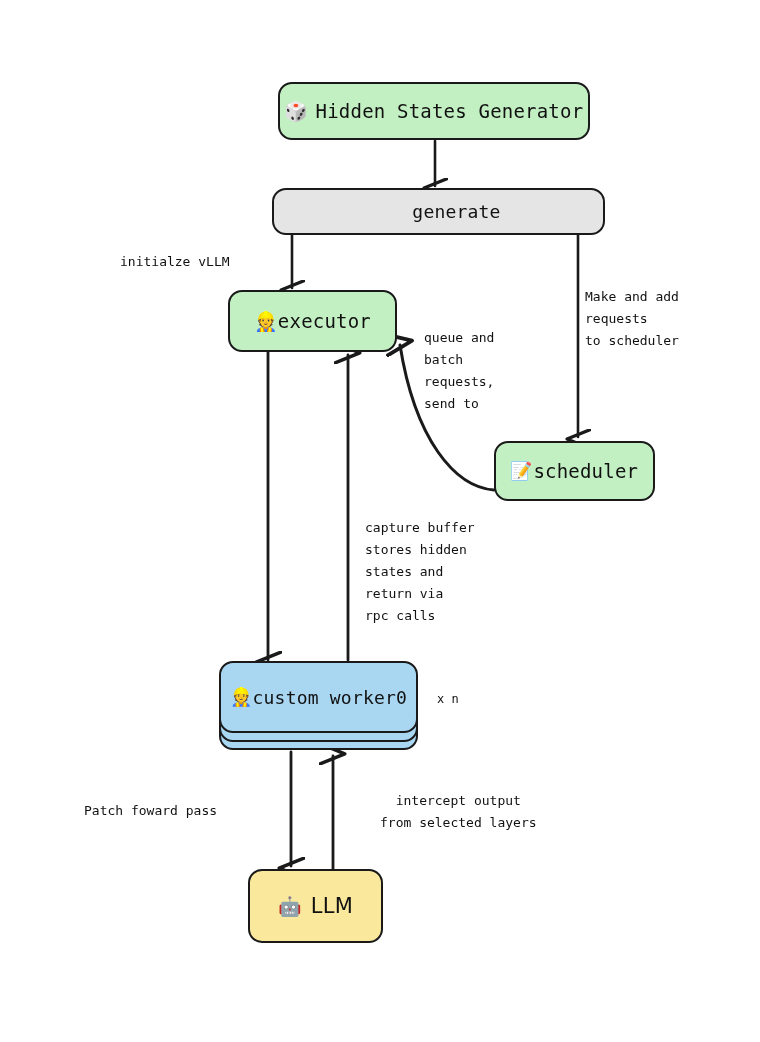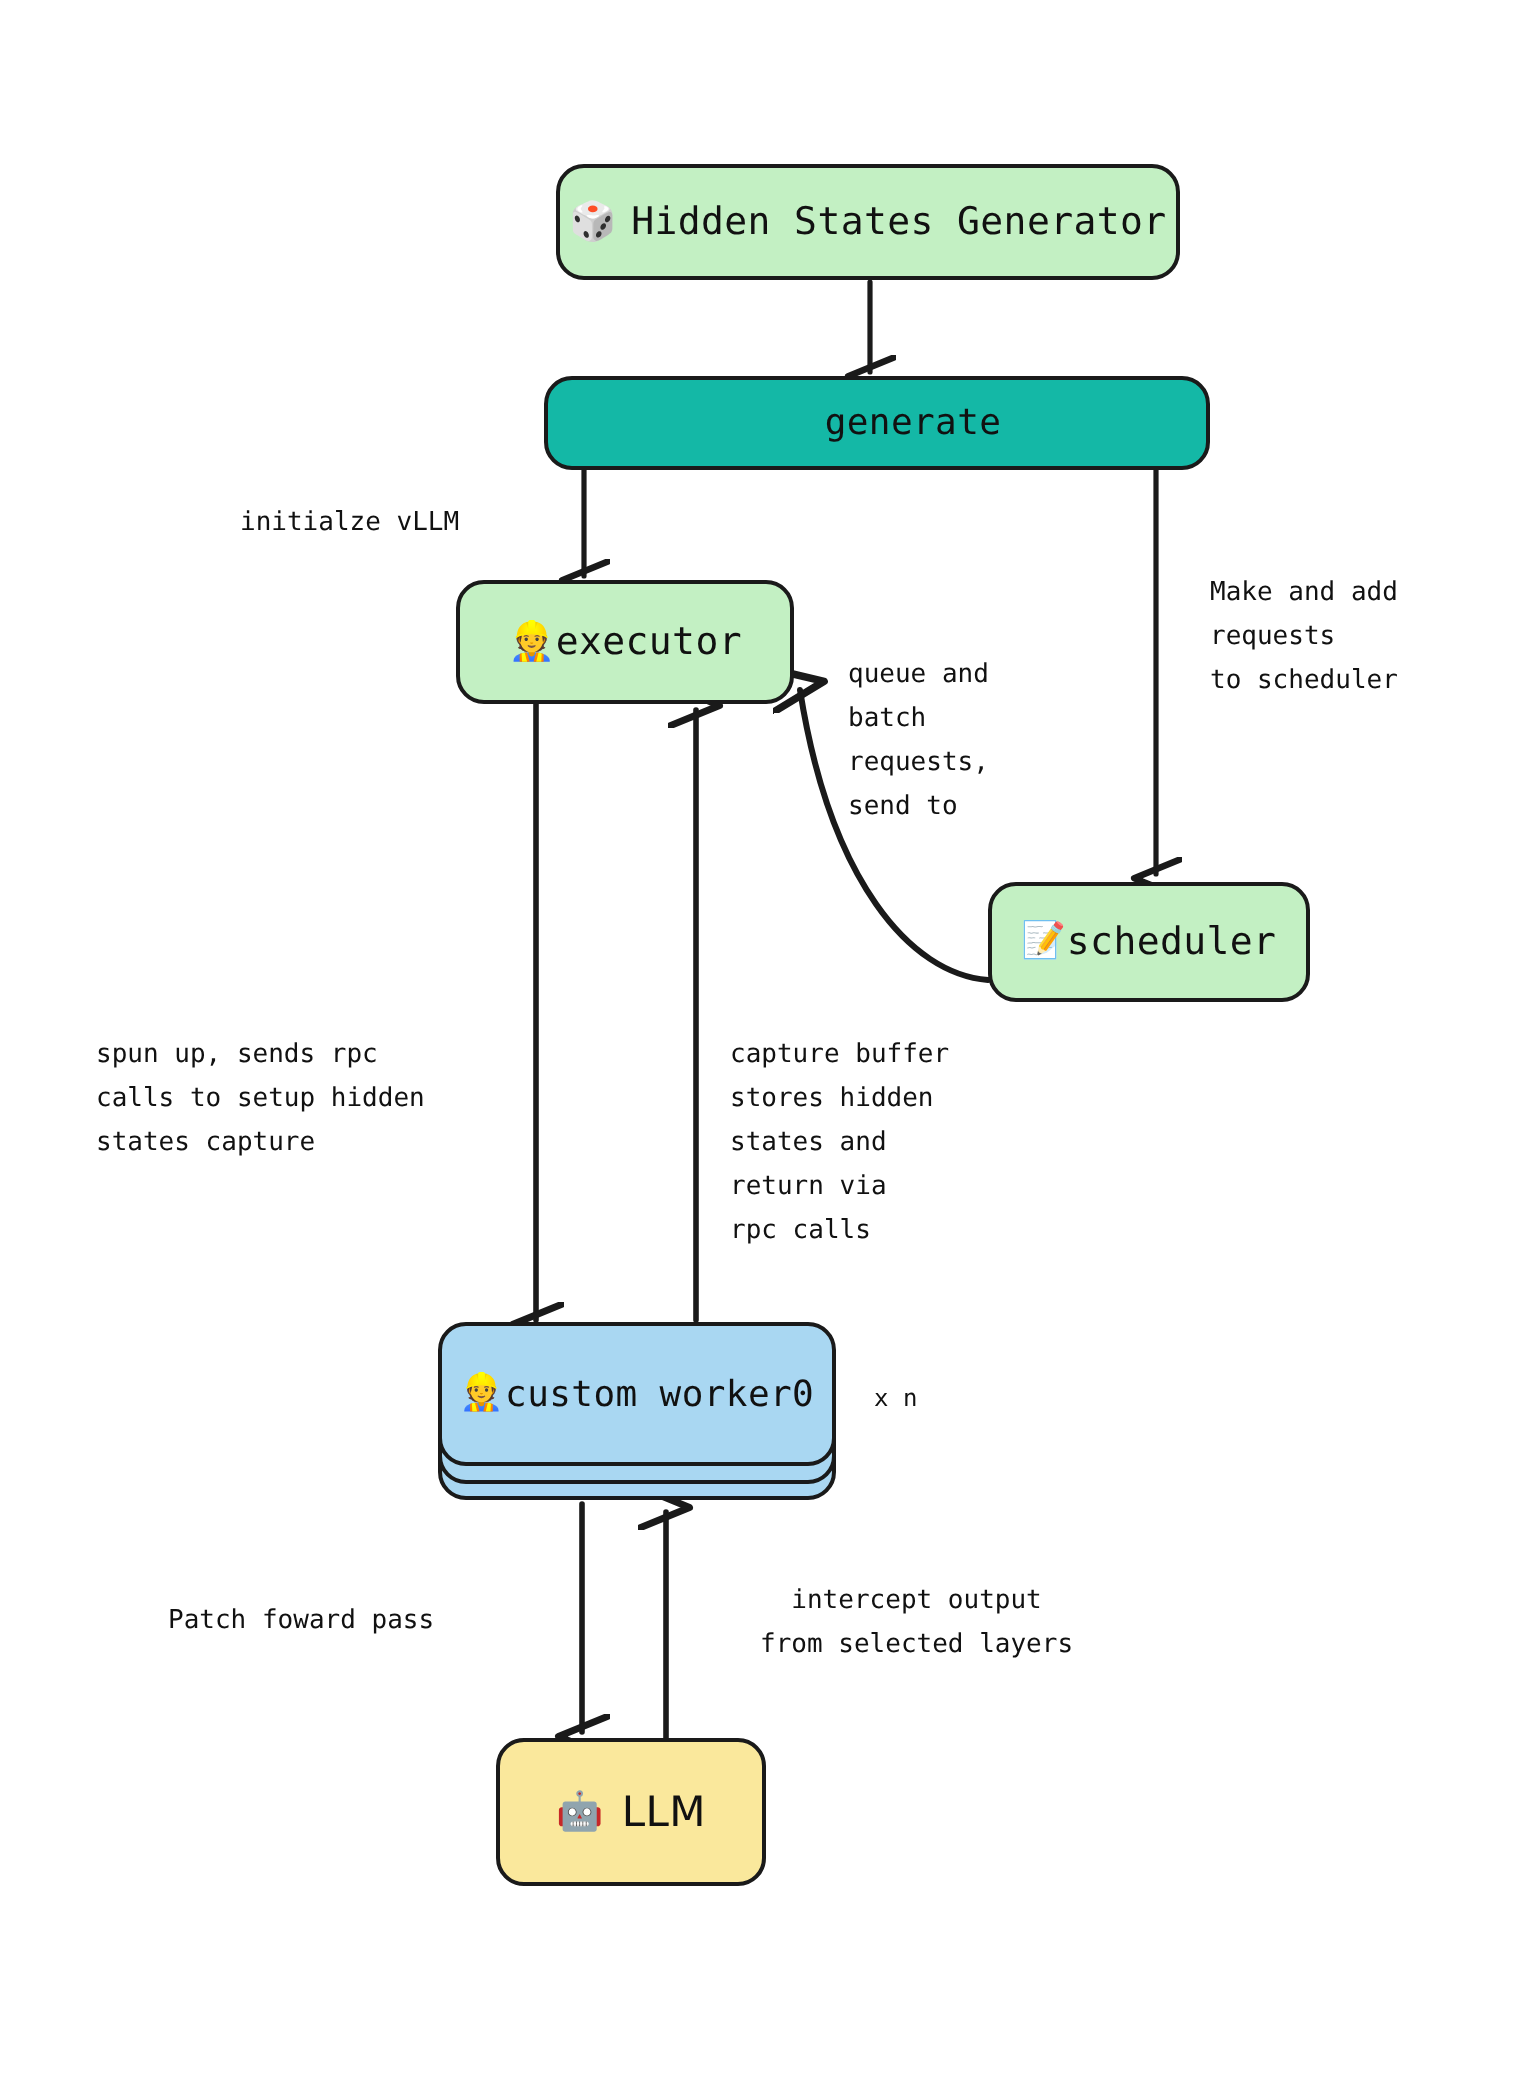--- a/index.html
+++ b/index.html
@@ -42,21 +42,21 @@
     white-space: nowrap;
   }
   .node .emoji {
     font-family: "DejaVu Sans", sans-serif;
     line-height: 1;
     display: inline-block;
   }
   .node-green { background: #c3f0c3; }
   .node-blue  { background: #a9d7f2; }
   .node-yellow{ background: #fae89c; }
-  .node-white { background: #14b8a6; padding-left: 36px; }
+  .node-white { background: #e5e5e5; padding-left: 36px; }
 
   
   .stack-layer {
     position: absolute;
     box-sizing: border-box;
     border: 2.2px solid #1a1a1a;
     border-radius: 14px;
     background: #a9d7f2;
   }
 
@@ -135,32 +135,29 @@
   <div class="xn" style="left:437px; top:692px;">x n</div>
 
   <div class="node node-yellow" style="left:248px; top:869px; width:135px; height:74px; font-size:21px;
               font-family:'DejaVu Sans','Liberation Sans',sans-serif;">
     <span class="emoji" style="font-size:19px; margin-right:9px;">🤖</span>
     <span>LLM</span>
   </div>
 
   <div class="elabel" style="left:120px; top:251px;">initialze vLLM</div>
 
-  <div class="elabel" style="left:585px; top:286px;margin-left:20px;">Make and add
+  <div class="elabel" style="left:585px; top:286px;">Make and add
 requests
 to scheduler</div>
 
   <div class="elabel" style="left:424px; top:327px;">queue and
 batch
 requests,
 send to</div>
 
-  <div class="elabel" style="left:48px; top:517px;">spun up, sends rpc
-calls to setup hidden
-states capture</div>
 
   <div class="elabel" style="left:84px; top:800px;">Patch foward pass</div>
 
   <div class="elabel" style="left:365px; top:517px;">capture buffer
 stores hidden
 states and
 return via
 rpc calls</div>
 
   <div class="elabel" style="left:380px; top:790px;text-align:center;">intercept output

